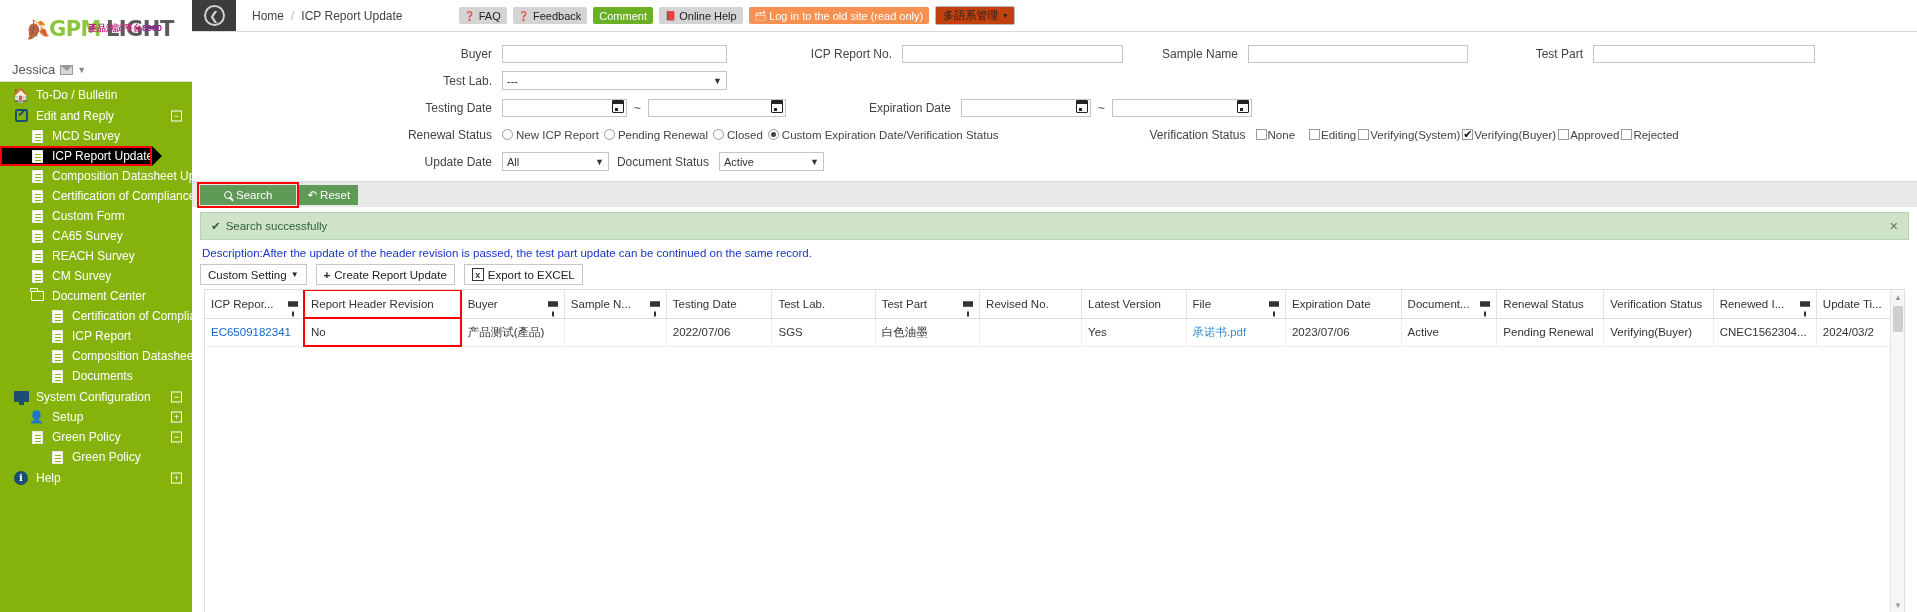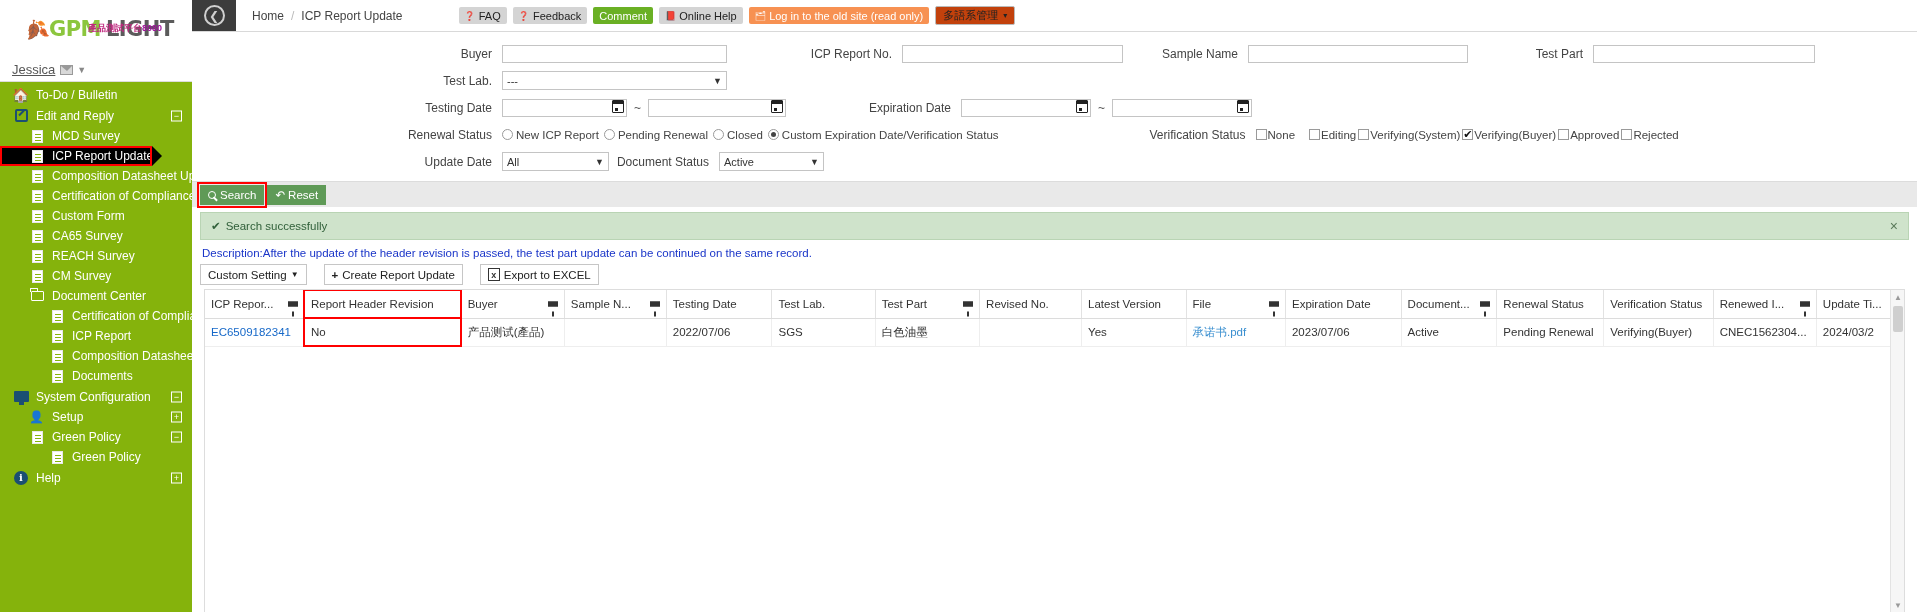--- a/index.html
+++ b/index.html
@@ -46,21 +46,21 @@
   }
   .logo-sub .num { color: #a0159c; }
 
   .user-block {
     background: #fff;
     height: 24px;
     display: flex; align-items: center;
     padding-left: 12px;
     border-bottom: 1px solid #ddd;
   }
-  .user-name { font-size: 13px; color: #555; text-decoration: underline; }
+  .user-name { font-size: 13px; color: #555; }
   .mail-icon {
     display: inline-block; width: 13px; height: 10px;
     border: 1px solid #999; background: #d8d8d8;
     margin-left: 5px; position: relative;
   }
   .mail-icon::after {
     content: ""; position: absolute; left: 0; top: 0;
     width: 0; height: 0;
     border-left: 6px solid transparent; border-right: 5px solid transparent;
     border-top: 5px solid #999;
@@ -249,21 +249,21 @@
   }
 
   .actionbar {
     background: #e9e9e9; height: 26px;
     display: flex; align-items: center; padding-left: 8px;
     border-top: 1px solid #dcdcdc;
   }
   .search-wrap { outline: 2px solid #f00; outline-offset: 1px; display: inline-flex; }
   .btn-search {
     background: #5f9a57; color: #fff; border: none;
-    height: 20px; padding: 0 8px; font-size: 11.5px;
+    height: 20px; padding: 0 24px; font-size: 11.5px;
     display: inline-flex; align-items: center; gap: 4px; cursor: pointer;
     font-family: "Liberation Sans", sans-serif;
   }
   .btn-reset {
     background: #5f9a57; color: #fff; border: none;
     height: 20px; padding: 0 8px; font-size: 11.5px;
     display: inline-flex; align-items: center; gap: 3px; cursor: pointer;
     margin-left: 3px; font-family: "Liberation Sans", sans-serif;
   }
   .mag {
@@ -281,21 +281,21 @@
     display: flex; align-items: center; padding: 0 10px;
     font-size: 11.5px; color: #31603a;
   }
   .alert .x { margin-left: auto; color: #5a7a5a; cursor: pointer; font-size: 14px; }
 
   .desc {
     color: #1a35c8; font-size: 11.5px;
     padding: 7px 0 5px 10px;
   }
 
-  .gridtoolbar { display: flex; gap: 12px; padding-left: 8px; margin-bottom: 4px; }
+  .gridtoolbar { display: flex; gap: 4px; padding-left: 8px; margin-bottom: 4px; }
   .gbtn {
     background: #fff; border: 1px solid #c6c6c6;
     height: 21px; padding: 0 7px; font-size: 11.5px;
     display: inline-flex; align-items: center; gap: 4px; cursor: pointer;
     color: #222; margin-right: 5px;
     font-family: "Liberation Sans", sans-serif;
   }
   .xls-glyph {
     width: 12px; height: 13px; border: 1px solid #333;
     font-size: 9px; color: #333; display: inline-flex;

